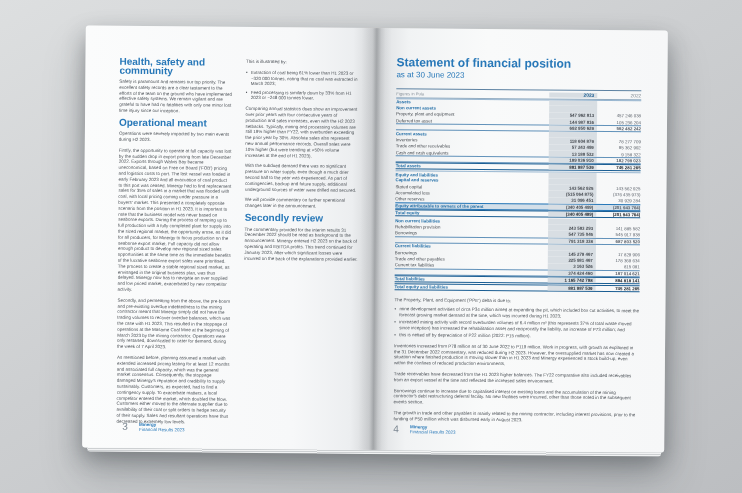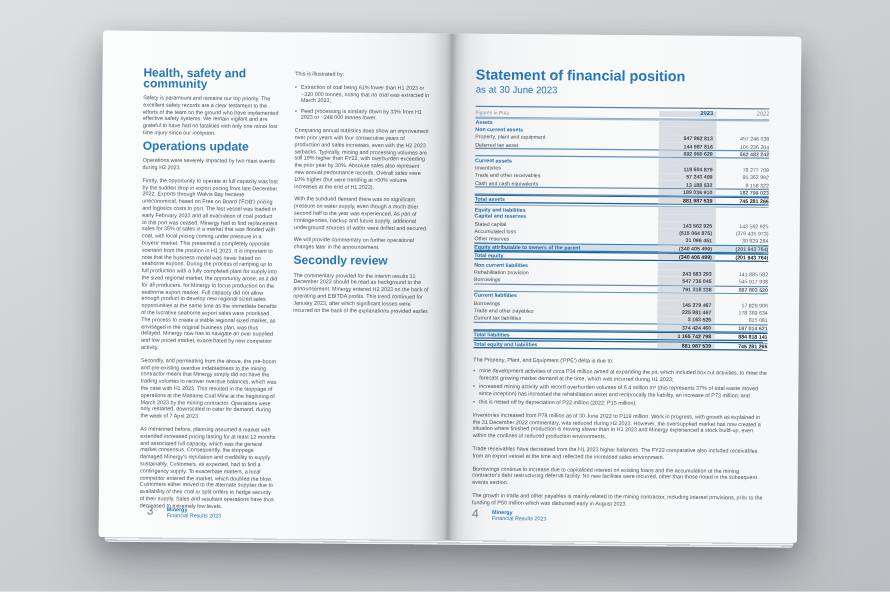--- a/index.html
+++ b/index.html
@@ -81,21 +81,21 @@
 
 <div class="book">
   <div class="pages">
 
     <div class="page page-left">
       <div class="cols">
         <div class="col">
           <h3 class="sec">Health, safety and community</h3>
           <p>Safety is paramount and remains our top priority. The excellent safety records are a clear testament to the efforts of the team on the ground who have implemented effective safety systems. We remain vigilant and are grateful to have had no fatalities with only one minor lost time injury since our inception.</p>
 
-          <h3 class="sec gap-top">Operations update</h3>
+          <h3 class="sec gap-top">Operational meant</h3>
           <div>
 
           <p>Operations were severely impacted by two main events during H2 2023.</p>
               <p>Firstly, the opportunity to operate at full capacity was lost by the sudden drop in export pricing from late December 2022. Exports through Walvis Bay became uneconomical, based on Free on Board ('FOB') pricing and logistics costs to port. The last vessel was loaded in early February 2023 and all evacuation of coal product to this port was ceased. Minergy had to find replacement sales for 35% of sales in a market that was flooded with coal, with local pricing coming under pressure in a buyers' market. This presented a completely opposite scenario from the position in H1 2023. It is important to note that the business model was never based on seaborne exports. During the process of ramping up to full production with a fully completed plant for supply into the sized regional market, the opportunity arose, as it did for all producers, for Minergy to focus production on the seaborne export market. Full capacity did not allow enough product to develop new regional sized sales opportunities at the same time as the immediate benefits of the lucrative seaborne export sales were prioritised. The process to create a stable regional sized market, as envisaged in the original business plan, was thus delayed. Minergy now has to navigate an over supplied and low priced market, exacerbated by new competitor activity.</p>
               <p>Secondly, and permeating from the above, the pre-boom and pre-existing overdue indebtedness to the mining contractor meant that Minergy simply did not have the trading volumes to recover overdue balances, which was the case with H1 2023. This resulted in the stoppage of operations at the Masame Coal Mine at the beginning of March 2023 by the mining contractor. Operations were only restarted, downscaled to cater for demand, during the week of 7 April 2023.</p>
               <p>As mentioned before, planning assumed a market with extended increased pricing lasting for at least 12 months and associated full capacity, which was the general market consensus. Consequently, the stoppage damaged Minergy's reputation and credibility to supply sustainably. Customers, as expected, had to find a contingency supply. To exacerbate matters, a local competitor entered the market, which doubled the blow. Customers either moved to the alternate supplier due to availability of their coal or split orders to hedge security of their supply. Sales and resultant operations have thus decreased to extremely low levels.</p>
             </div>
         </div>
 
         <div class="col">

